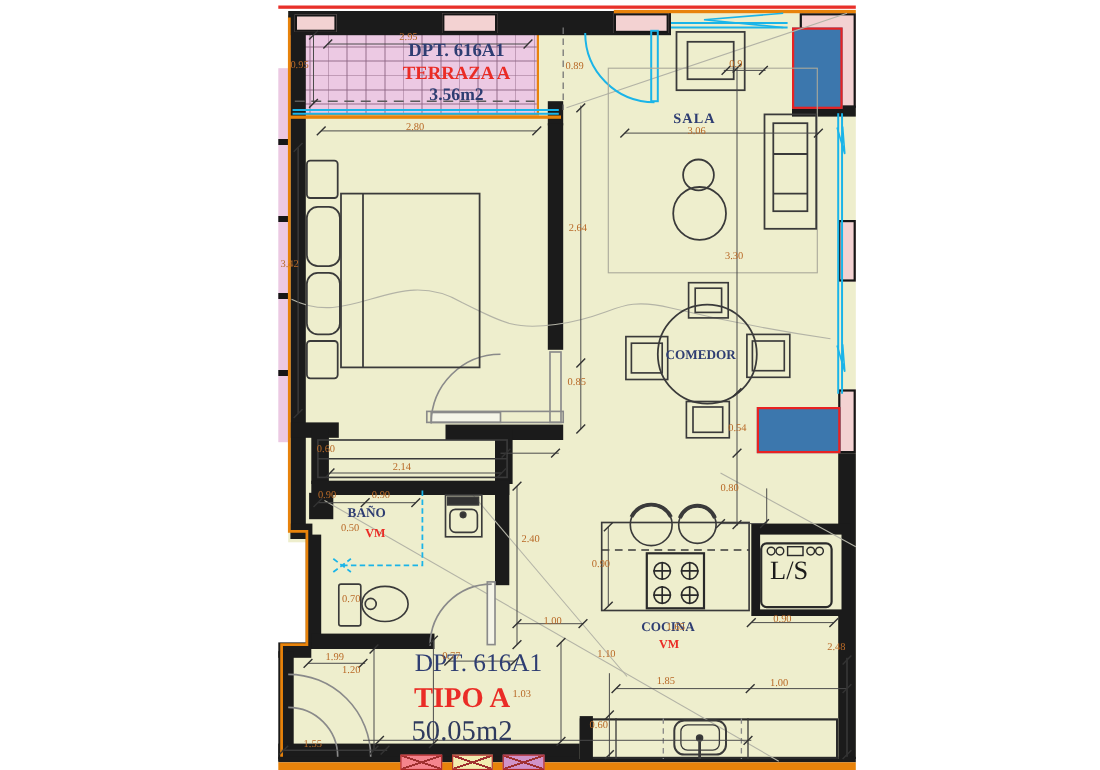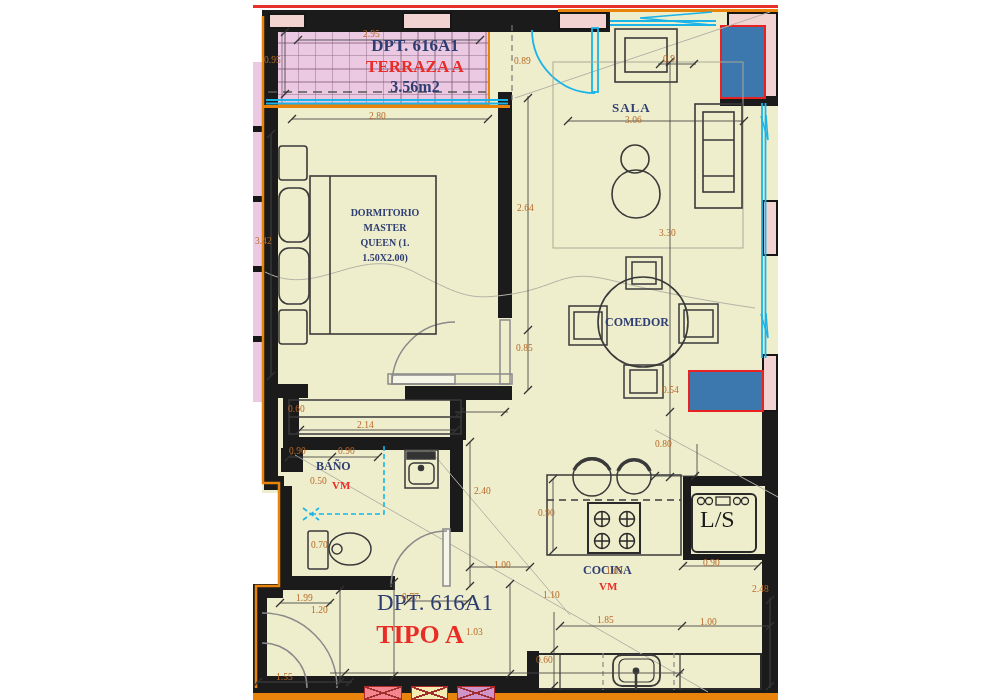--- a/index.html
+++ b/index.html
@@ -236,37 +236,34 @@
          M549,483l8,-8 M549,555l8,-8 M651,480l8,-8 M691,480l8,-8 M679,570l8,-8 M754,570l8,-8 M766,604l8,-8 M766,690l8,-8
          M556,630l8,-8 M678,630l8,-8 M766,630l8,-8 M550,654l8,-8 M550,690l8,-8 M276,607l8,-8 M326,607l8,-8 M404,605l8,-8 M464,605l8,-8
          M506,588l8,-8 M506,678l8,-8 M254,686l8,-8 M346,686l8,-8 M341,677l8,-8 M676,677l8,-8 M456,416l8,-8 M501,416l8,-8
          M656,68l8,-8 M690,68l8,-8 M390,586l8,-8 M390,680l8,-8 M336,594l8,-8 M336,686l8,-8"></path>
   </svg>
 
   <span class="lbl center" style="left:340px;top:36px;width:150px;font-size:17px;">DPT. 616A1</span>
   <span class="lbl red center" style="left:340px;top:57px;width:150px;font-size:17px;">TERRAZA A</span>
   <span class="lbl center" style="left:340px;top:78px;width:150px;font-size:16px;">3.56m2</span>
 
-  <span class="dorm-label">DORMITORIO
-MASTER
-QUEEN (1.
-1.50X2.00)</span>
 
   <span class="lbl" style="left:612px;top:100px;font-size:13px;letter-spacing:1px;">SALA</span>
   <span class="lbl" style="left:605px;top:315px;font-size:12px;">COMEDOR</span>
 
   <span class="lbl" style="left:316px;top:459px;font-size:12px;">BAÑO</span>
   <span class="lbl red" style="left:332px;top:479px;font-size:11px;">VM</span>
 
   <span class="lbl" style="left:583px;top:563px;font-size:12px;">COCINA</span>
   <span class="lbl red" style="left:599px;top:580px;font-size:11px;">VM</span>
   <span class="abs" style="left:700px;top:506px;font-size:24px;color:#1a1a1a;z-index:40;">L/S</span>
 
   <span class="abs center" style="left:340px;top:590px;width:190px;font-size:23px;color:#2e3d72;z-index:40;">DPT. 616A1</span>
   <span class="lbl red center" style="left:355px;top:620px;width:130px;font-size:26px;">TIPO A</span>
+  <span class="abs center" style="left:345px;top:650px;width:150px;font-size:26px;color:#2f3a5e;z-index:40;">50.05m2</span>
 
   <span class="dim" style="left:363px;top:29px;">2.95</span>
   <span class="dim" style="left:264px;top:55px;">0.95</span>
   <span class="dim" style="left:514px;top:56px;">0.89</span>
   <span class="dim" style="left:663px;top:54px;">0.9</span>
   <span class="dim" style="left:369px;top:111px;">2.80</span>
   <span class="dim" style="left:255px;top:236px;">3.42</span>
   <span class="dim" style="left:517px;top:203px;">2.64</span>
   <span class="dim" style="left:625px;top:115px;">3.06</span>
   <span class="dim" style="left:659px;top:228px;">3.30</span>

